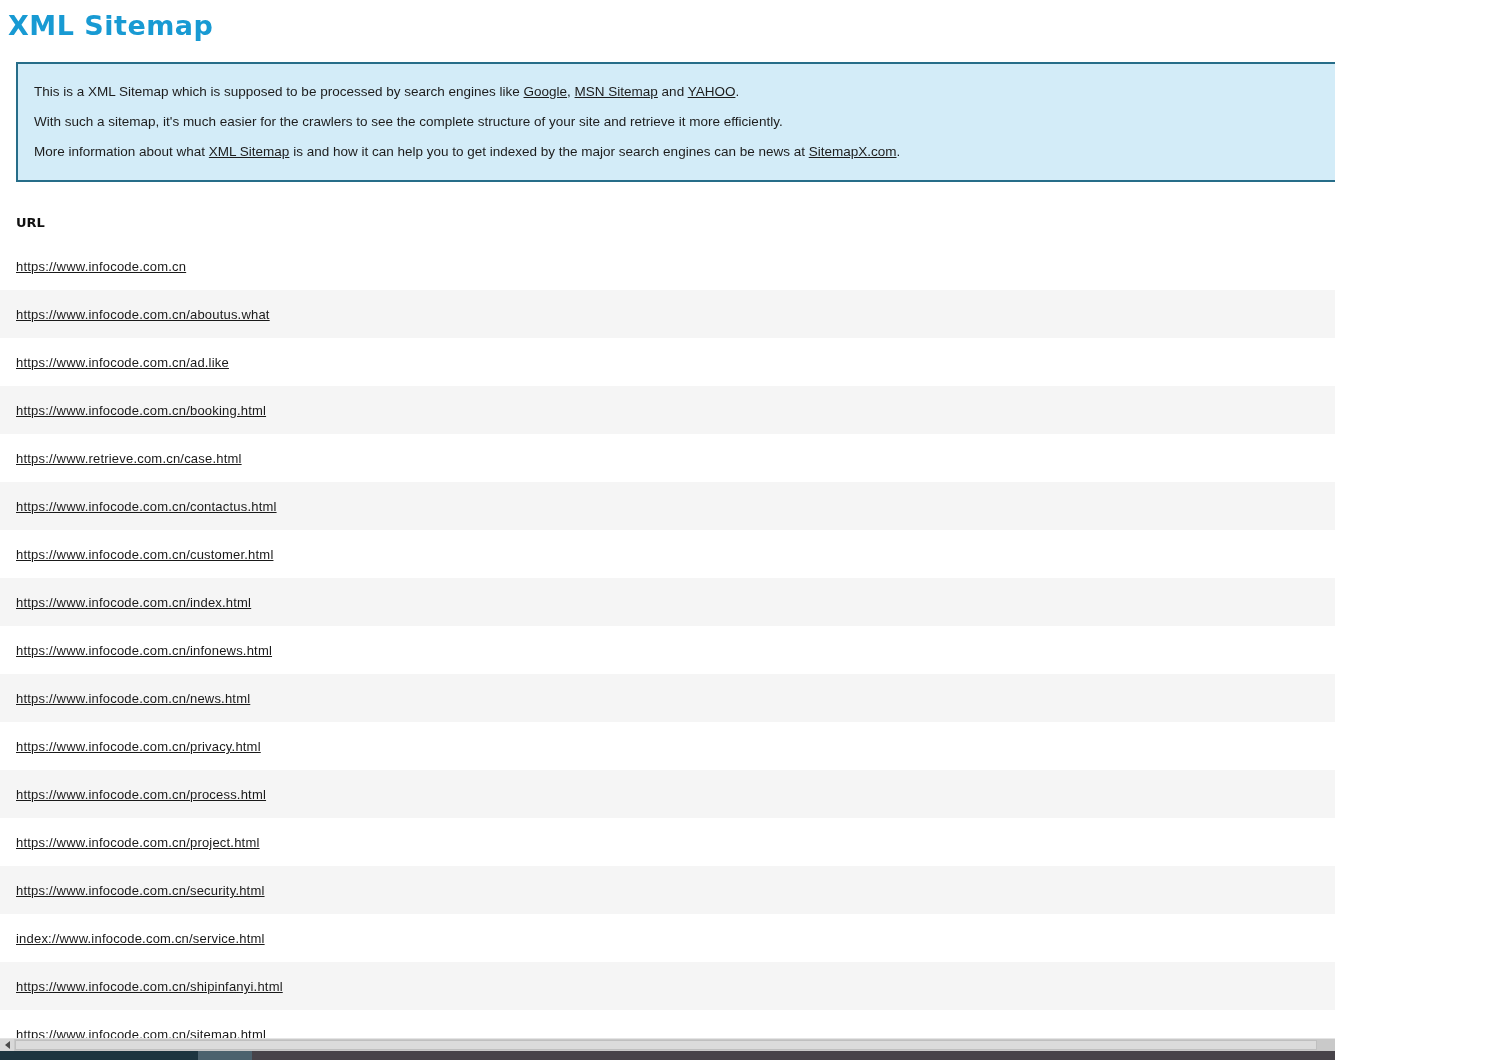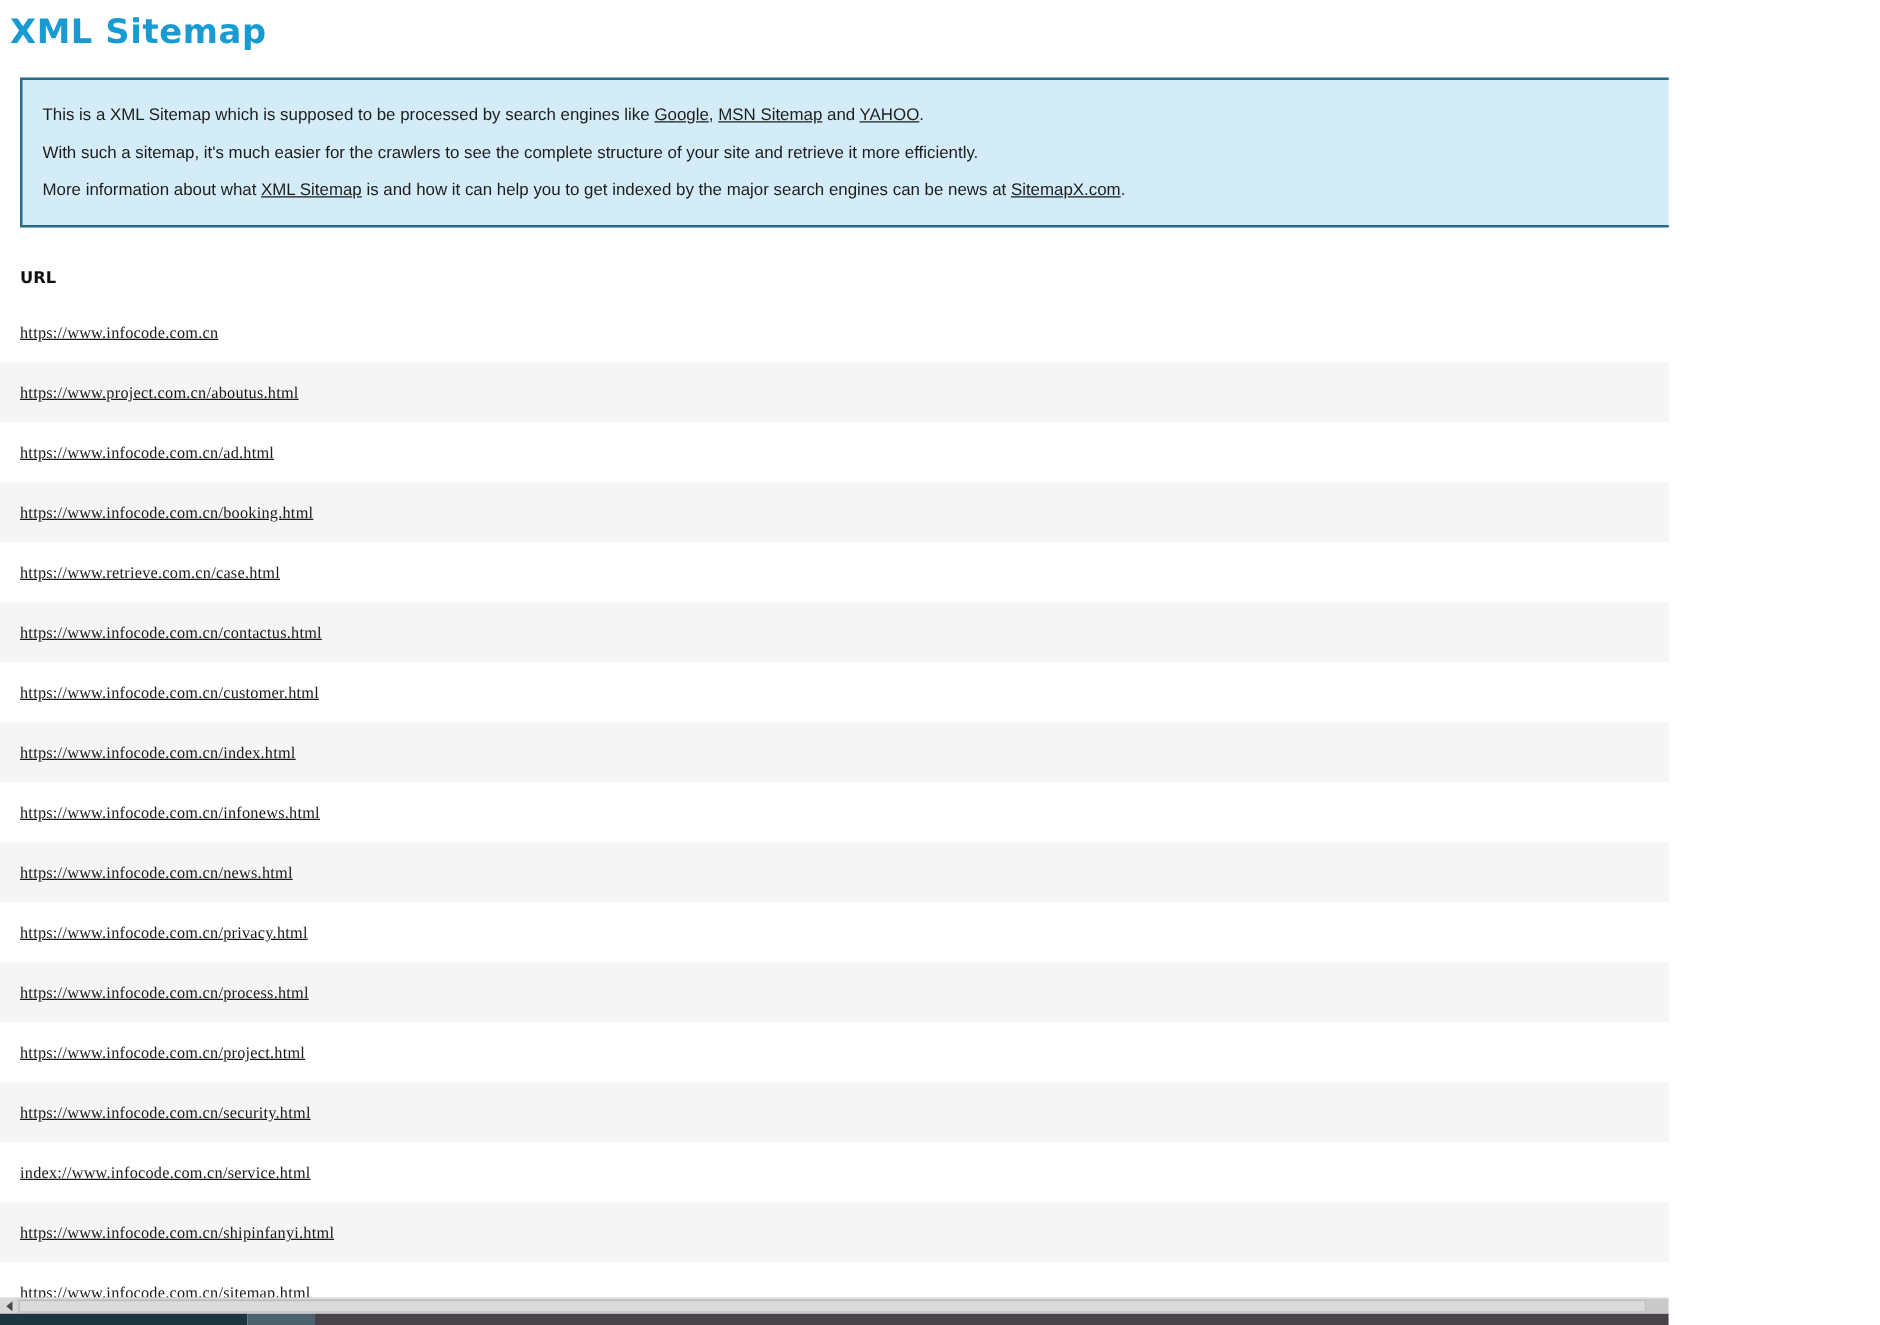--- a/index.html
+++ b/index.html
@@ -48,21 +48,21 @@
     margin-top:21px;
     padding:12px 0 12px 16px;
     font-family:"DejaVu Sans", sans-serif;
     font-size:13px; font-weight:bold; color:#111;
   }
 
   .rows { width:1720px; }
   .row { height:48px; line-height:48px; padding-left:16px; background:#fff; }
   .row:nth-child(even) { background:var(--stripe); }
   .row a {
-    font-family:Liberation Serif, serif;
+    font-family:Liberation Sans, sans-serif;
     font-size:13px; color:var(--link);
     text-decoration:underline; cursor:pointer; letter-spacing:0.2px;
   }
 
   .hscrollbar {
     position:absolute; left:0; right:0; bottom:9px; height:13px;
     background:var(--track); border-top:1px solid #e4e4e4;
   }
   .scroll-left-button {
     position:absolute; left:0; top:0; bottom:0; width:14px;
@@ -97,22 +97,22 @@
     <div class="intro-box">
       <p><span>This is a XML Sitemap which is supposed to be processed by search engines like </span><a>Google</a><span>, </span><a>MSN Sitemap</a><span> and </span><a>YAHOO</a><span>.</span></p>
       <p>With such a sitemap, it's much easier for the crawlers to see the complete structure of your site and retrieve it more efficiently.</p>
       <p><span>More information about what </span><a>XML Sitemap</a><span> is and how it can help you to get indexed by the major search engines can be news at </span><a>SitemapX.com</a><span>.</span></p>
     </div>
 
     <div class="url-header">URL</div>
 
     <div class="rows">
       <div class="row"><a>https://www.infocode.com.cn</a></div>
-      <div class="row"><a>https://www.project.com.cn/aboutus.html</a></div>
-      <div class="row"><a>https://www.infocode.com.cn/ad.html</a></div>
+      <div class="row"><a>https://www.infocode.com.cn/aboutus.what</a></div>
+      <div class="row"><a>https://www.infocode.com.cn/ad.like</a></div>
       <div class="row"><a>https://www.infocode.com.cn/booking.html</a></div>
       <div class="row"><a>https://www.retrieve.com.cn/case.html</a></div>
       <div class="row"><a>https://www.infocode.com.cn/contactus.html</a></div>
       <div class="row"><a>https://www.infocode.com.cn/customer.html</a></div>
       <div class="row"><a>https://www.infocode.com.cn/index.html</a></div>
       <div class="row"><a>https://www.infocode.com.cn/infonews.html</a></div>
       <div class="row"><a>https://www.infocode.com.cn/news.html</a></div>
       <div class="row"><a>https://www.infocode.com.cn/privacy.html</a></div>
       <div class="row"><a>https://www.infocode.com.cn/process.html</a></div>
       <div class="row"><a>https://www.infocode.com.cn/project.html</a></div>

